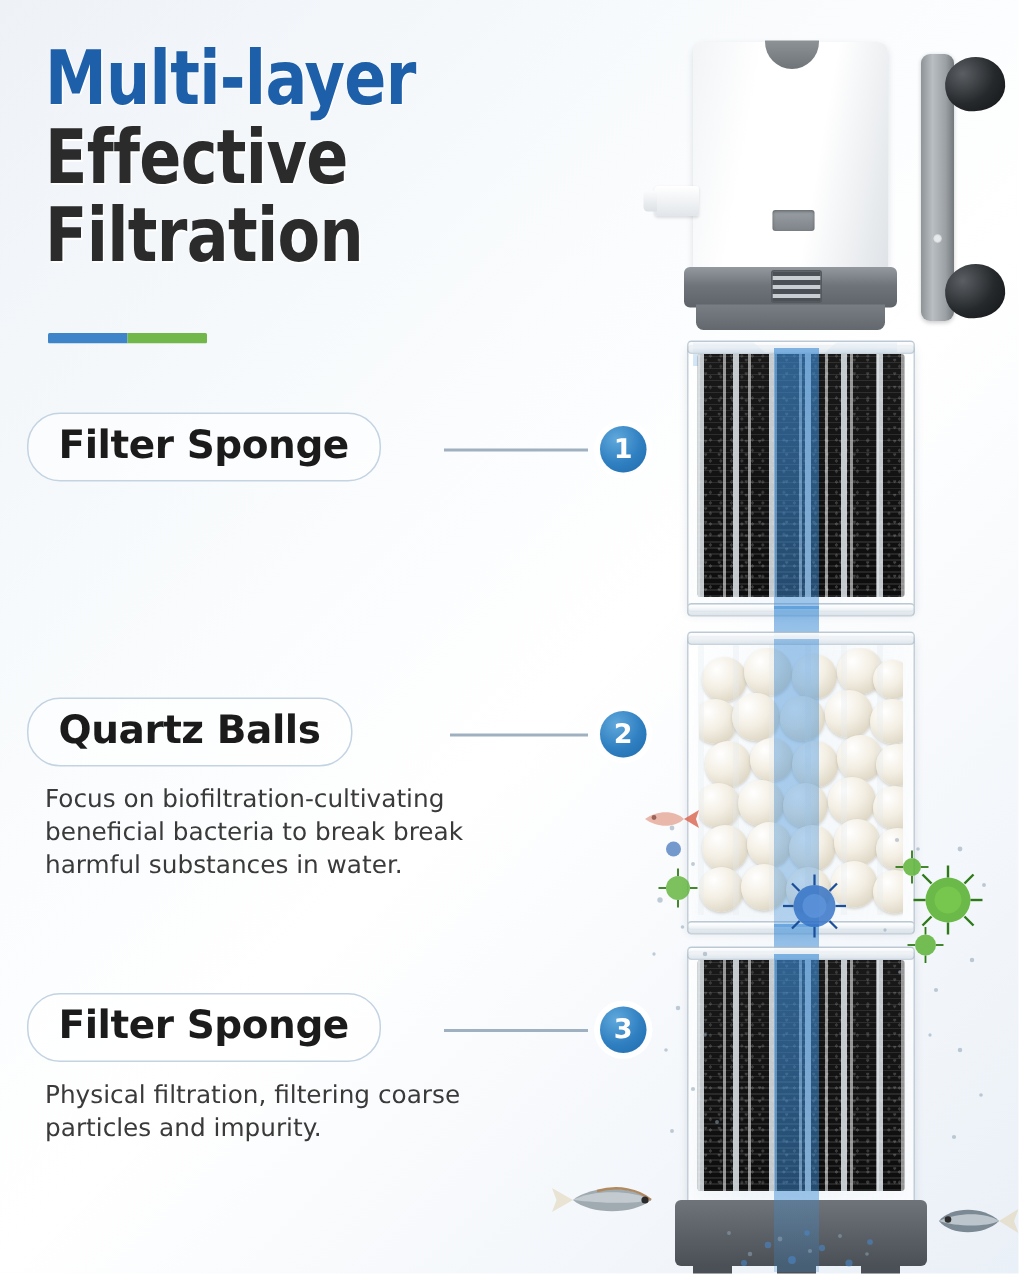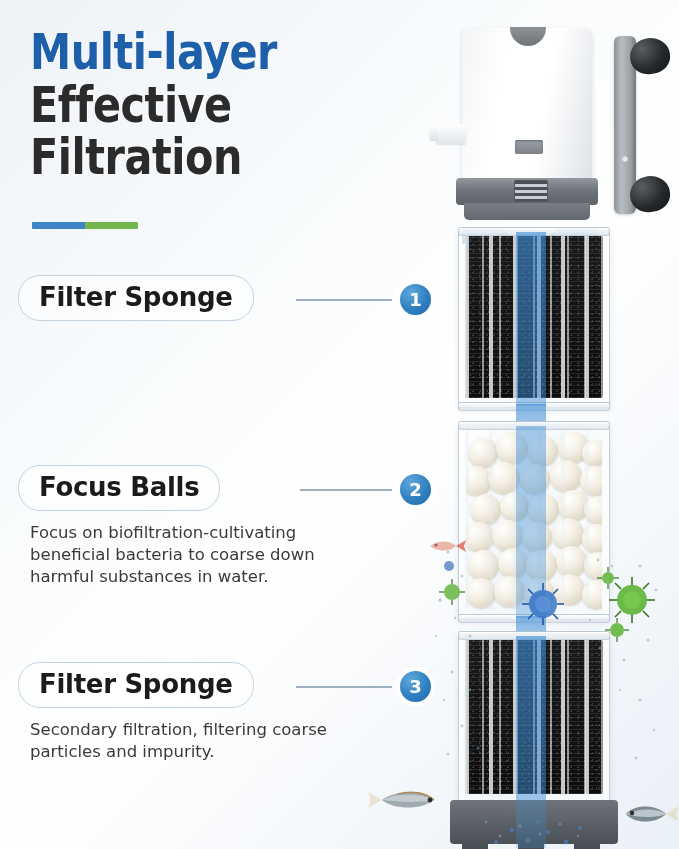--- a/index.html
+++ b/index.html
@@ -142,34 +142,34 @@
   <div class="callout" style="top:275px">
     <div class="pill">
       <span class="pill-label">Filter Sponge</span>
     </div>
   </div>
   <div class="lead" style="left:296px;top:299px;width:96px"></div>
   <div class="badge" style="left:400px;top:284px">1</div>
 
   <div class="callout" style="top:465px">
     <div class="pill">
-      <span class="pill-label">Focus Balls</span>
+      <span class="pill-label">Quartz Balls</span>
     </div>
     <div class="desc">Focus on biofiltration-cultivating
-beneficial bacteria to coarse down
+beneficial bacteria to break break
 harmful substances in water.</div>
   </div>
   <div class="lead" style="left:300px;top:489px;width:92px"></div>
   <div class="badge" style="left:400px;top:474px">2</div>
 
   <div class="callout" style="top:662px">
     <div class="pill">
       <span class="pill-label">Filter Sponge</span>
     </div>
-    <div class="desc">Secondary filtration, filtering coarse
+    <div class="desc">Physical filtration, filtering coarse
 particles and impurity.</div>
   </div>
   <div class="lead" style="left:296px;top:686px;width:96px"></div>
   <div class="badge" style="left:400px;top:671px">3</div>
 
   <div class="product">
 
     <div class="pump">
       <div class="pump-body"></div>
       <div class="pump-knob"></div>

